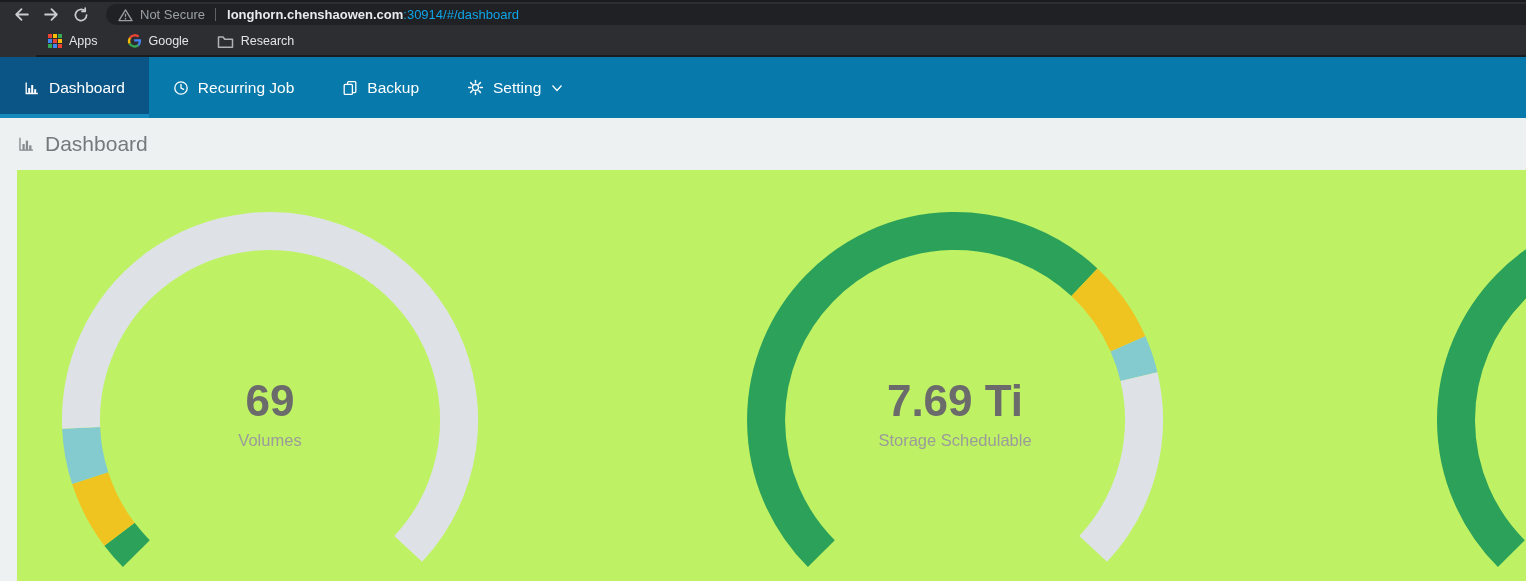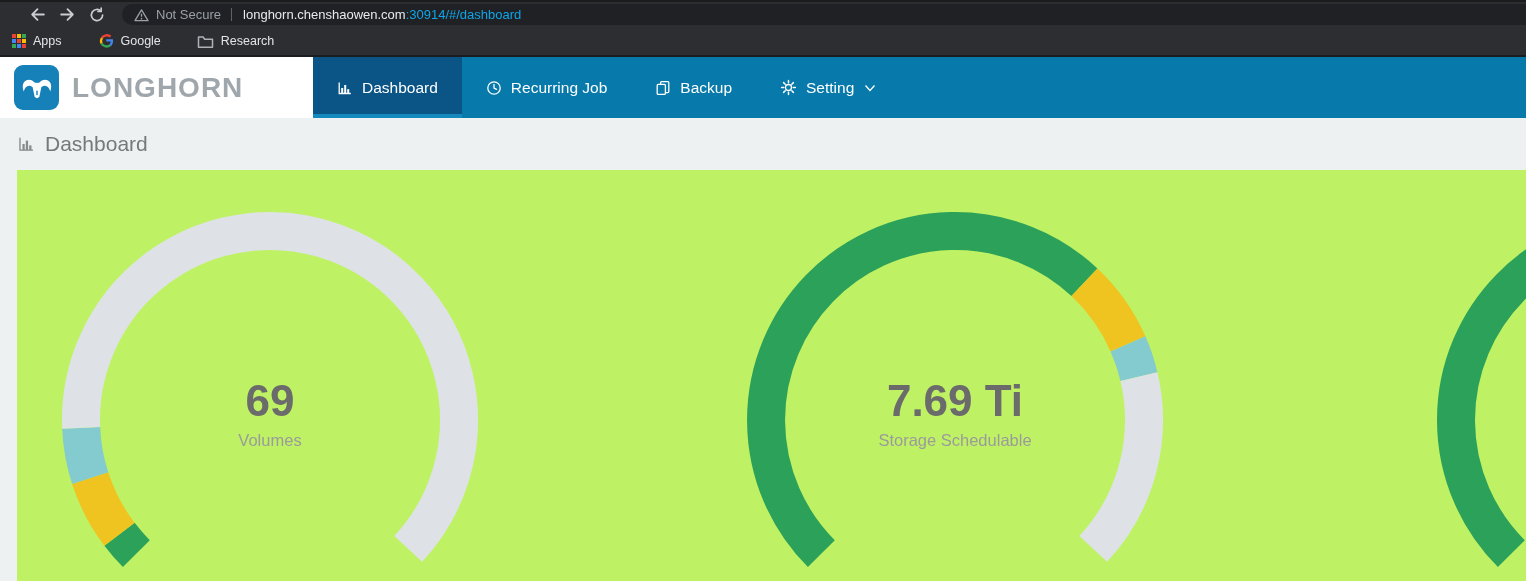--- a/index.html
+++ b/index.html
@@ -1,30 +1,30 @@
 <!DOCTYPE html>
 <html><head>
 <meta charset="utf-8">
 <style>
   * { margin:0; padding:0; box-sizing:border-box; }
   html,body { width:1526px; height:581px; overflow:hidden; }
   body { font-family:"Liberation Sans", sans-serif; background:#edf1f1; }
 
   
   .chrome { background:#2c2e31; border-top:2px solid #1b1c1e; }
-  .chrome-toolbar { height:25px; display:flex; align-items:center; padding-left:26px; }
+  .chrome-toolbar { height:25px; display:flex; align-items:center; padding-left:10px; }
   .nav-btn { width:22px; height:22px; display:flex; align-items:center; justify-content:center; margin-right:8px; cursor:pointer; }
   .omnibox { flex:1; height:21px; background:#1f2124; border-radius:11px 0 0 11px; margin-left:6px; margin-right:-4px;
              display:flex; align-items:center; padding:0 12px; color:#9aa0a6; font-size:13px; }
   .omnibox .sec-label { margin:0 10px 0 7px; }
   .omnibox .divider { width:1px; height:13px; background:#5f6368; margin-right:11px; }
-  .url-host { color:#e8eaed; font-weight:normal; }
+  .url-host { color:#e8eaed; font-weight:bold; }
   .url-rest { color:#0ea5e9; }
-  .bookmarks { height:30px; background:#2c2e31; display:flex; align-items:center; padding-left:12px; gap:36px;
-               border-bottom:2px solid #1b1c1e; }
+  .bookmarks { height:30px; background:#2c2e31; display:flex; align-items:center; padding-left:12px; gap:28px;
+               border-bottom:2px solid #1b1c1e;margin-left:36px; }
   .bookmark { display:flex; align-items:center; gap:7px; color:#e2e4e7; font-size:12.5px; cursor:pointer; }
   .apps-grid { display:grid; grid-template-columns:repeat(3,4px); grid-template-rows:repeat(3,4px); gap:1px; }
   .apps-grid i { display:block; }
 
   
   .app-header { height:61px; display:flex; background:#0779aa; }
   .brand-area { width:313px; background:#ffffff; display:flex; align-items:center; padding-left:14px; gap:13px; flex:none; }
   .logo-square { width:45px; height:45px; background:#1581b8; border-radius:9px; display:flex; align-items:center; justify-content:center; }
   .brand-name { font-size:28px; font-weight:bold; color:#9fa7ac; letter-spacing:1px; }
   .main-nav { display:flex; align-items:stretch; color:#ffffff; }
@@ -103,30 +103,20 @@
     <span class="bookmark">
       <svg width="17" height="15" viewBox="0 0 17 15">
         <path d="M1.5 3h4.6l1.6 2.2h7.8v8H1.5Z" stroke="#aeb2b6" stroke-width="1.5" fill="none" stroke-linejoin="round"></path>
       </svg>
       <span>Research</span>
     </span>
   </div>
 </div>
 
 <header class="app-header">
-  <div class="brand-area">
-    <span class="logo-square">
-      <svg width="36" height="36" viewBox="0 0 60 60">
-        <path d="M8 36 C1 18 17 11 25 20 C27 22 33 22 35 20 C43 11 59 18 52 36 C50 27 44 24 38 28 C35 30 25 30 22 28 C16 24 10 27 8 36 Z" fill="#ffffff"></path>
-        <path d="M22 25 L38 25 L34 44 Q30 50 26 44 Z" fill="#ffffff"></path>
-        <rect x="28.8" y="34" width="2.4" height="8" rx="1.2" fill="#1581b8"></rect>
-      </svg>
-    </span>
-    <span class="brand-name">LONGHORN</span>
-  </div>
 
   <nav class="main-nav">
     <div class="nav-item active">
       <svg width="16" height="16" viewBox="0 0 16 16">
         <path d="M2.2 2.5v11h11.6" stroke="#fff" stroke-width="1.3" fill="none"></path>
         <rect x="4.2" y="8" width="2" height="5.5" fill="#fff"></rect>
         <rect x="7.2" y="5" width="2" height="8.5" fill="#fff"></rect>
         <rect x="10.2" y="9.2" width="2" height="4.3" fill="#fff"></rect>
       </svg>
       <span>Dashboard</span>

